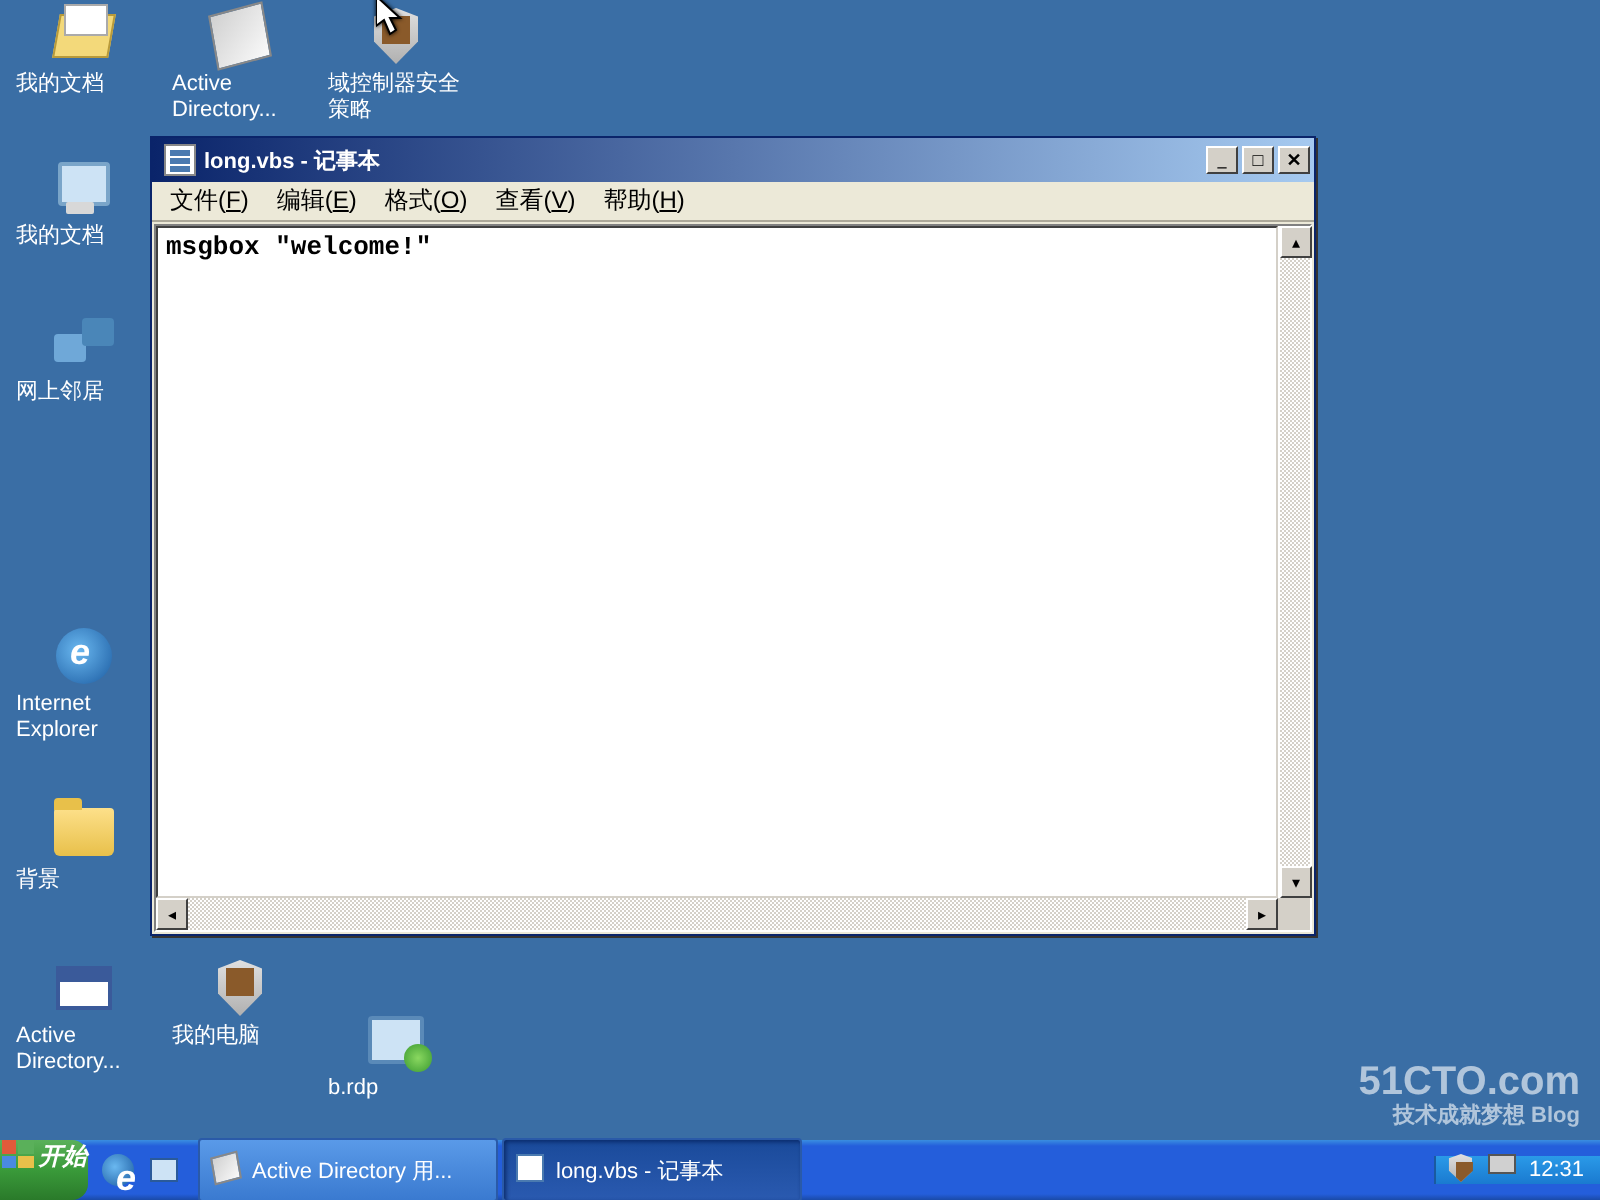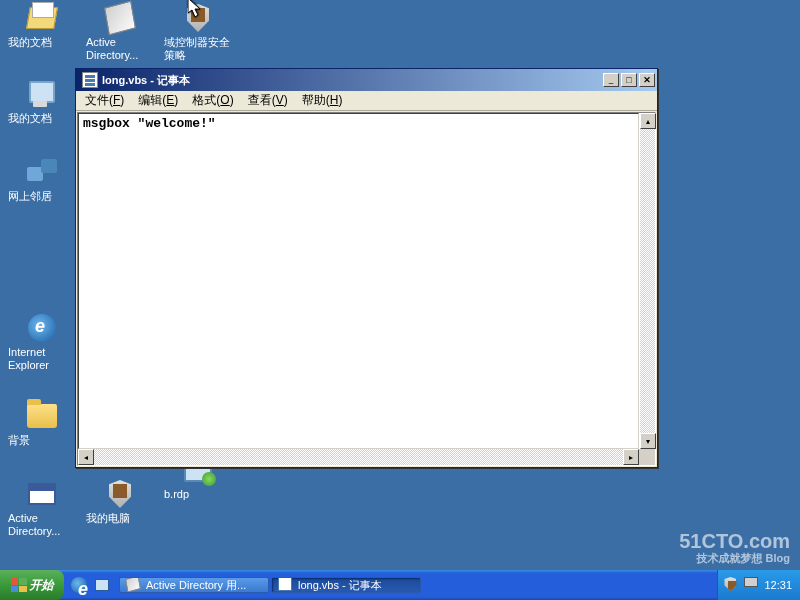--- a/index.html
+++ b/index.html
@@ -134,52 +134,52 @@
 
 
 .taskbar {
   position:absolute; left:0; right:0; bottom:0;
   height:30px;
   background:linear-gradient(#3a8ee0,#245edb 10%,#245edb 90%,#1a4aa8);
   display:flex; align-items:center;
   color:#fff;
 }
 .start-btn {
-  height:30px; width:64px;
+  height:30px; width:44px;
   background:linear-gradient(#5ab05a,#3a9a3a 50%,#2a7a2a);
   border-radius:0 8px 8px 0;
-  display:flex; align-items:center; justify-content:center;
+  display:flex; justify-content:center;
   font-weight:bold; font-size:12px;
   font-style:italic;
   cursor:pointer;
   gap:3px;
 }
 .start-btn .flag { width:16px; height:14px; display:grid; grid-template:1fr 1fr/1fr 1fr; gap:1px;}
 .start-btn .flag span:nth-child(1){background:#e05a3a;}
 .start-btn .flag span:nth-child(2){background:#5ab05a;}
 .start-btn .flag span:nth-child(3){background:#4a8ae0;}
 .start-btn .flag span:nth-child(4){background:#e8c04a;}
 .ql { display:flex; gap:1px; padding:0 4px; align-items:center;}
 .ql-item { width:22px; height:22px; display:flex; align-items:center; justify-content:center; cursor:pointer;}
 .task-btns { display:flex; gap:0; flex:1; align-items:center; height:100%; padding:3px 2px;}
 .task-btn {
-  height:16px; min-width:150px; max-width:160px;
+  height:32px; min-width:150px; max-width:160px;
   background:linear-gradient(#5a9ae8,#3a7ad0);
   border:1px solid #2a5aa8;
   border-radius:2px;
   display:flex; align-items:center; gap:4px;
   padding:0 6px; cursor:pointer;
   font-size:11px; color:#fff;
   margin-right:2px;
   overflow:hidden; white-space:nowrap;
 }
 .task-btn.active { background:linear-gradient(#1a4a9a,#2a5ab0); box-shadow:inset 1px 1px 2px #0a2a6a;}
 .task-btn .ti { width:16px; height:16px; flex:none;}
 .tray {
-  height:30px; background:linear-gradient(#2a9ae8,#1a7ad0);
+  height:14px; background:linear-gradient(#2a9ae8,#1a7ad0);
   border-left:1px solid #1a5aa0;
   display:flex; align-items:center; gap:4px; padding:0 8px 0 6px;
   font-size:11px;
   justify-content:center;
 }
 .tray .tray-icon { width:16px; height:16px; cursor:pointer;}
 .watermark {
   position:absolute; right:10px; bottom:36px;
   color:rgba(255,255,255,0.6); font-size:20px; font-weight:bold;
   font-family:Arial;
@@ -246,21 +246,21 @@
     <div class="icon-img">
         <div class="ic-shield"></div>
       </div>
     <div class="label">域控制器安全策略</div>
     <div class="ic-cursor" style="left:26px; top:-4px">
       <svg viewBox="0 0 14 20">
           <path d="M0 0 L0 15 L4 12 L7 19 L10 17 L7 11 L12 11 Z" fill="#fff" stroke="#000" stroke-width="1"></path>
         </svg>
     </div>
   </div>
-  <div class="desktop-icon" style="left:162px; top:454px">
+  <div class="desktop-icon" style="left:162px; top:504px">
     <div class="icon-img">
         <div class="ic-rdp"></div>
       </div>
     <div class="label">b.rdp</div>
   </div>
 
 </div>
 
 <div class="window">
   <div class="titlebar">

